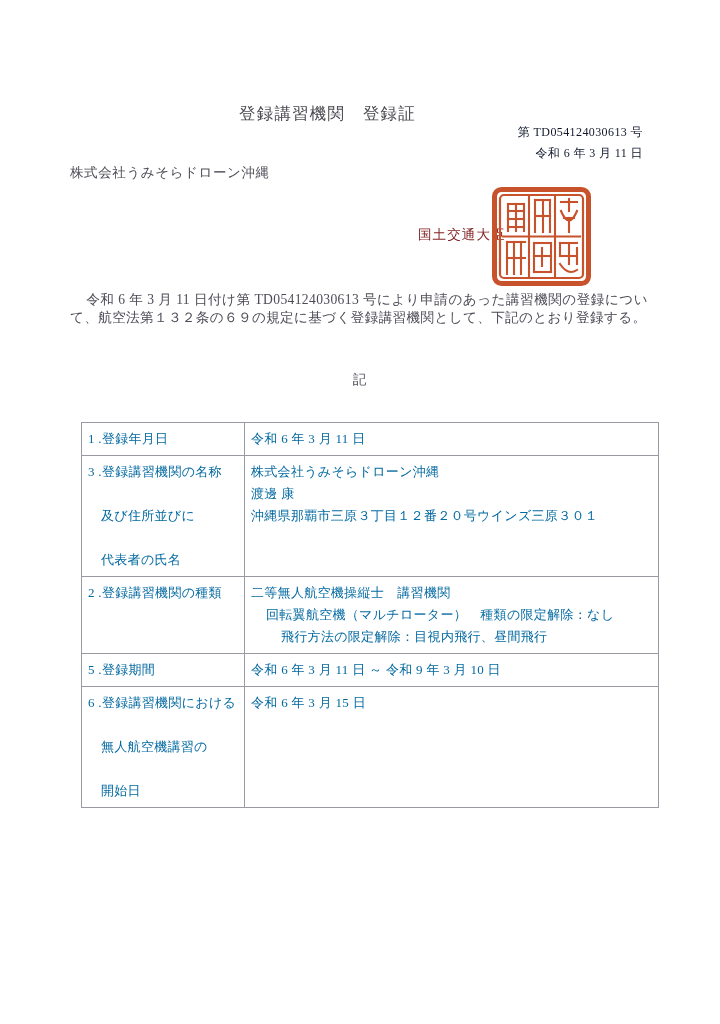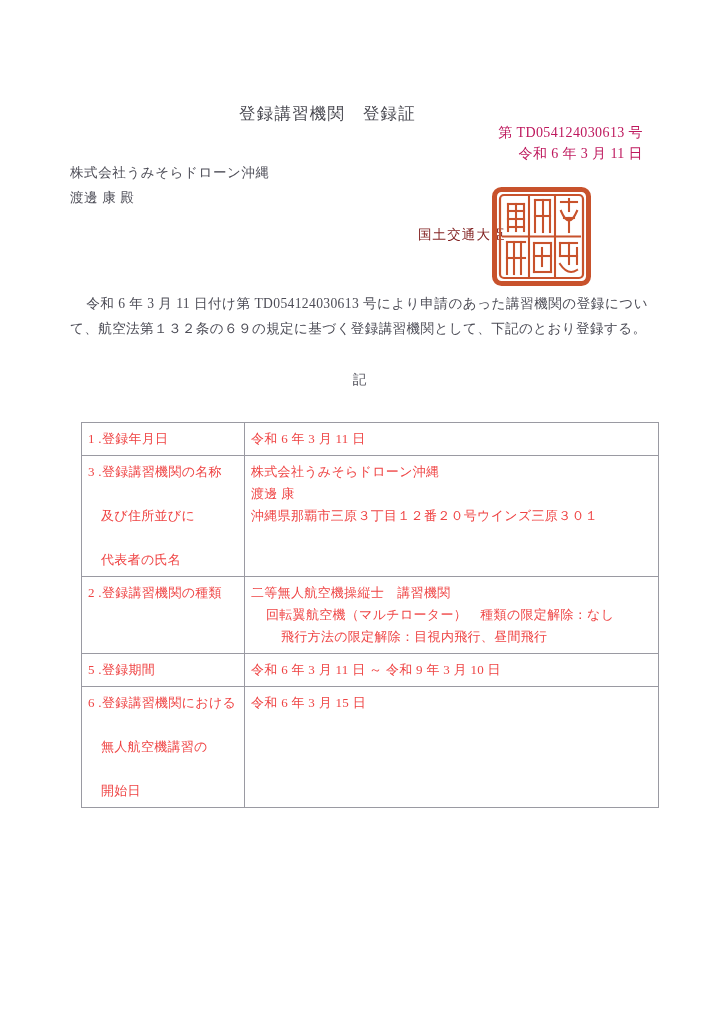--- a/index.html
+++ b/index.html
@@ -36,24 +36,24 @@
     color: #4a4a52;
     white-space: pre;
   }
 
   
   .header-meta {
     position: absolute;
     right: 77px;
     top: 122px;
     text-align: right;
-    font-size: 14px;
+    font-size: 12px;
     line-height: 21px;
     letter-spacing: 0.4px;
-    color: #be185d;
+    color: #0f172a;
   }
   .header-meta div { white-space: nowrap; }
 
   
   .addressee {
     position: absolute;
     left: 70px;
     top: 160px;
     font-size: 13.5px;
     line-height: 25px;
@@ -90,21 +90,21 @@
   }
   .seal svg { display: block; width: 101px; height: 101px; }
 
   
   .body-para {
     position: absolute;
     left: 70px;
     top: 291px;
     width: 578px;
     font-size: 13.6px;
-    line-height: 25px;
+    line-height: 18px;
     letter-spacing: 0.35px;
     text-align: justify;
     color: #4c4c56;
   }
   .body-para .indent { display: inline-block; width: 16px; }
 
   
   .ki-mark {
     position: absolute;
     left: 0;
@@ -118,21 +118,21 @@
 
   
   .reg-table {
     position: absolute;
     left: 81px;
     top: 422px;
     width: 557px;
     border-collapse: collapse;
     table-layout: fixed;
     font-size: 13px;
-    color: #ef4444;
+    color: #0369a1;
   }
   .reg-table td {
     border: 1px solid #9a9aa2;
     vertical-align: top;
     padding: 5px 4px 5px 6px;
     line-height: 22px;
     letter-spacing: 0.3px;
   }
   .reg-table td.label { width: 152px; }
   .reg-table td.value { width: 403px; }
@@ -157,21 +157,20 @@
 
   <div class="doc-title">登録講習機関　登録証</div>
 
   <div class="header-meta">
     <div>第 TD054124030613 号</div>
     <div>令和 6 年 3 月 11 日</div>
   </div>
 
   <div class="addressee">
     <div>株式会社うみそらドローン沖縄</div>
-    <div>渡邊 康 殿</div>
   </div>
 
   <div class="issuer-block">
     <div class="issuer-name">国土交通大臣</div>
 
     <div class="seal">
       <svg viewBox="0 0 101 101" xmlns="http://www.w3.org/2000/svg" fill="none" stroke="#c8522c" stroke-linecap="square">
 
         <rect x="3.5" y="3.5" width="94" height="94" rx="7" ry="7" stroke-width="5"></rect>
         <rect x="9" y="9" width="83" height="83" rx="4" ry="4" stroke-width="2.2"></rect>

